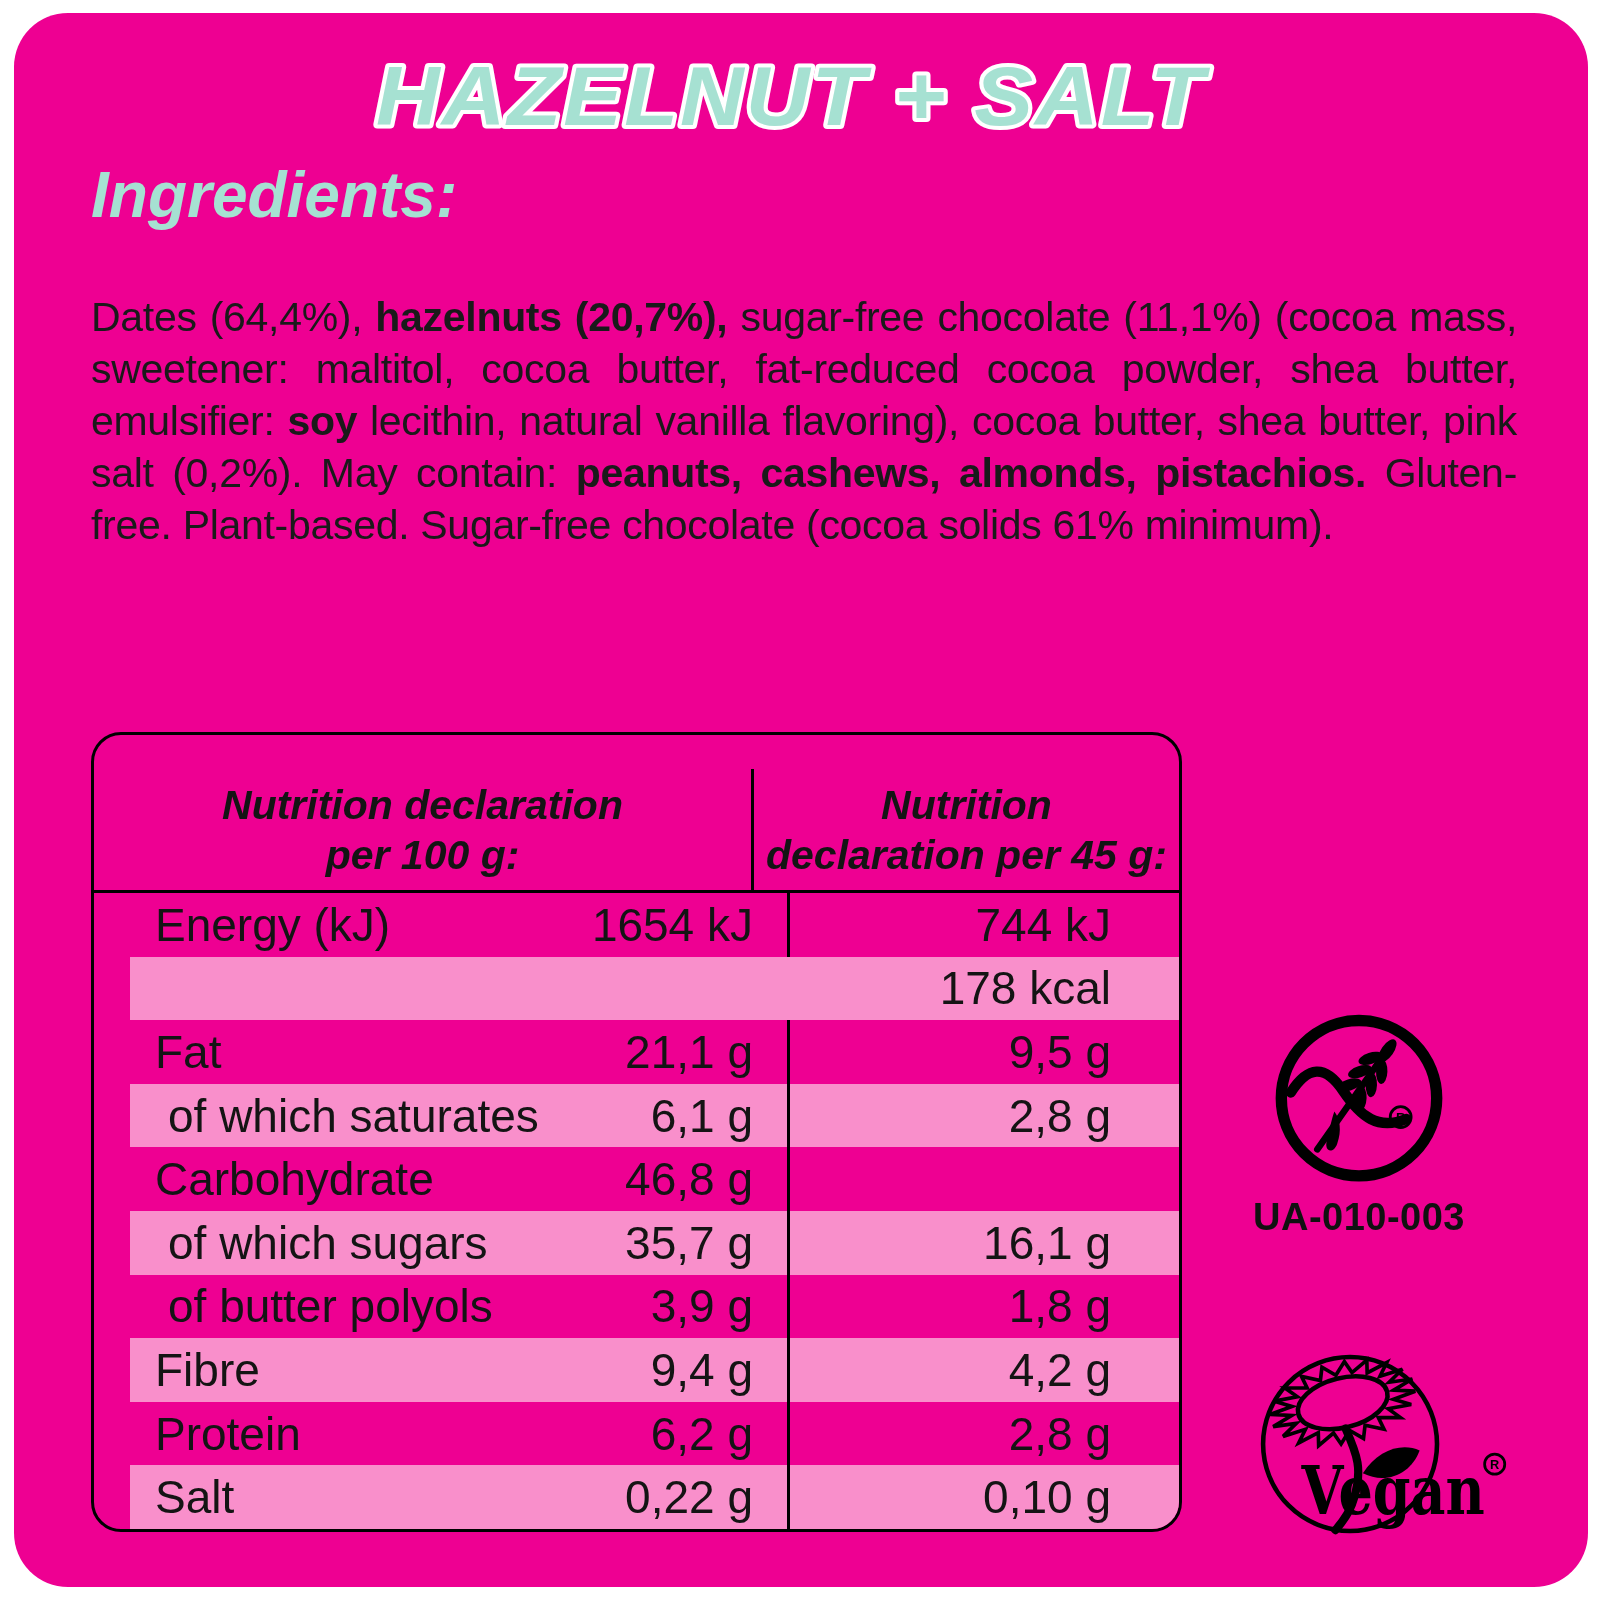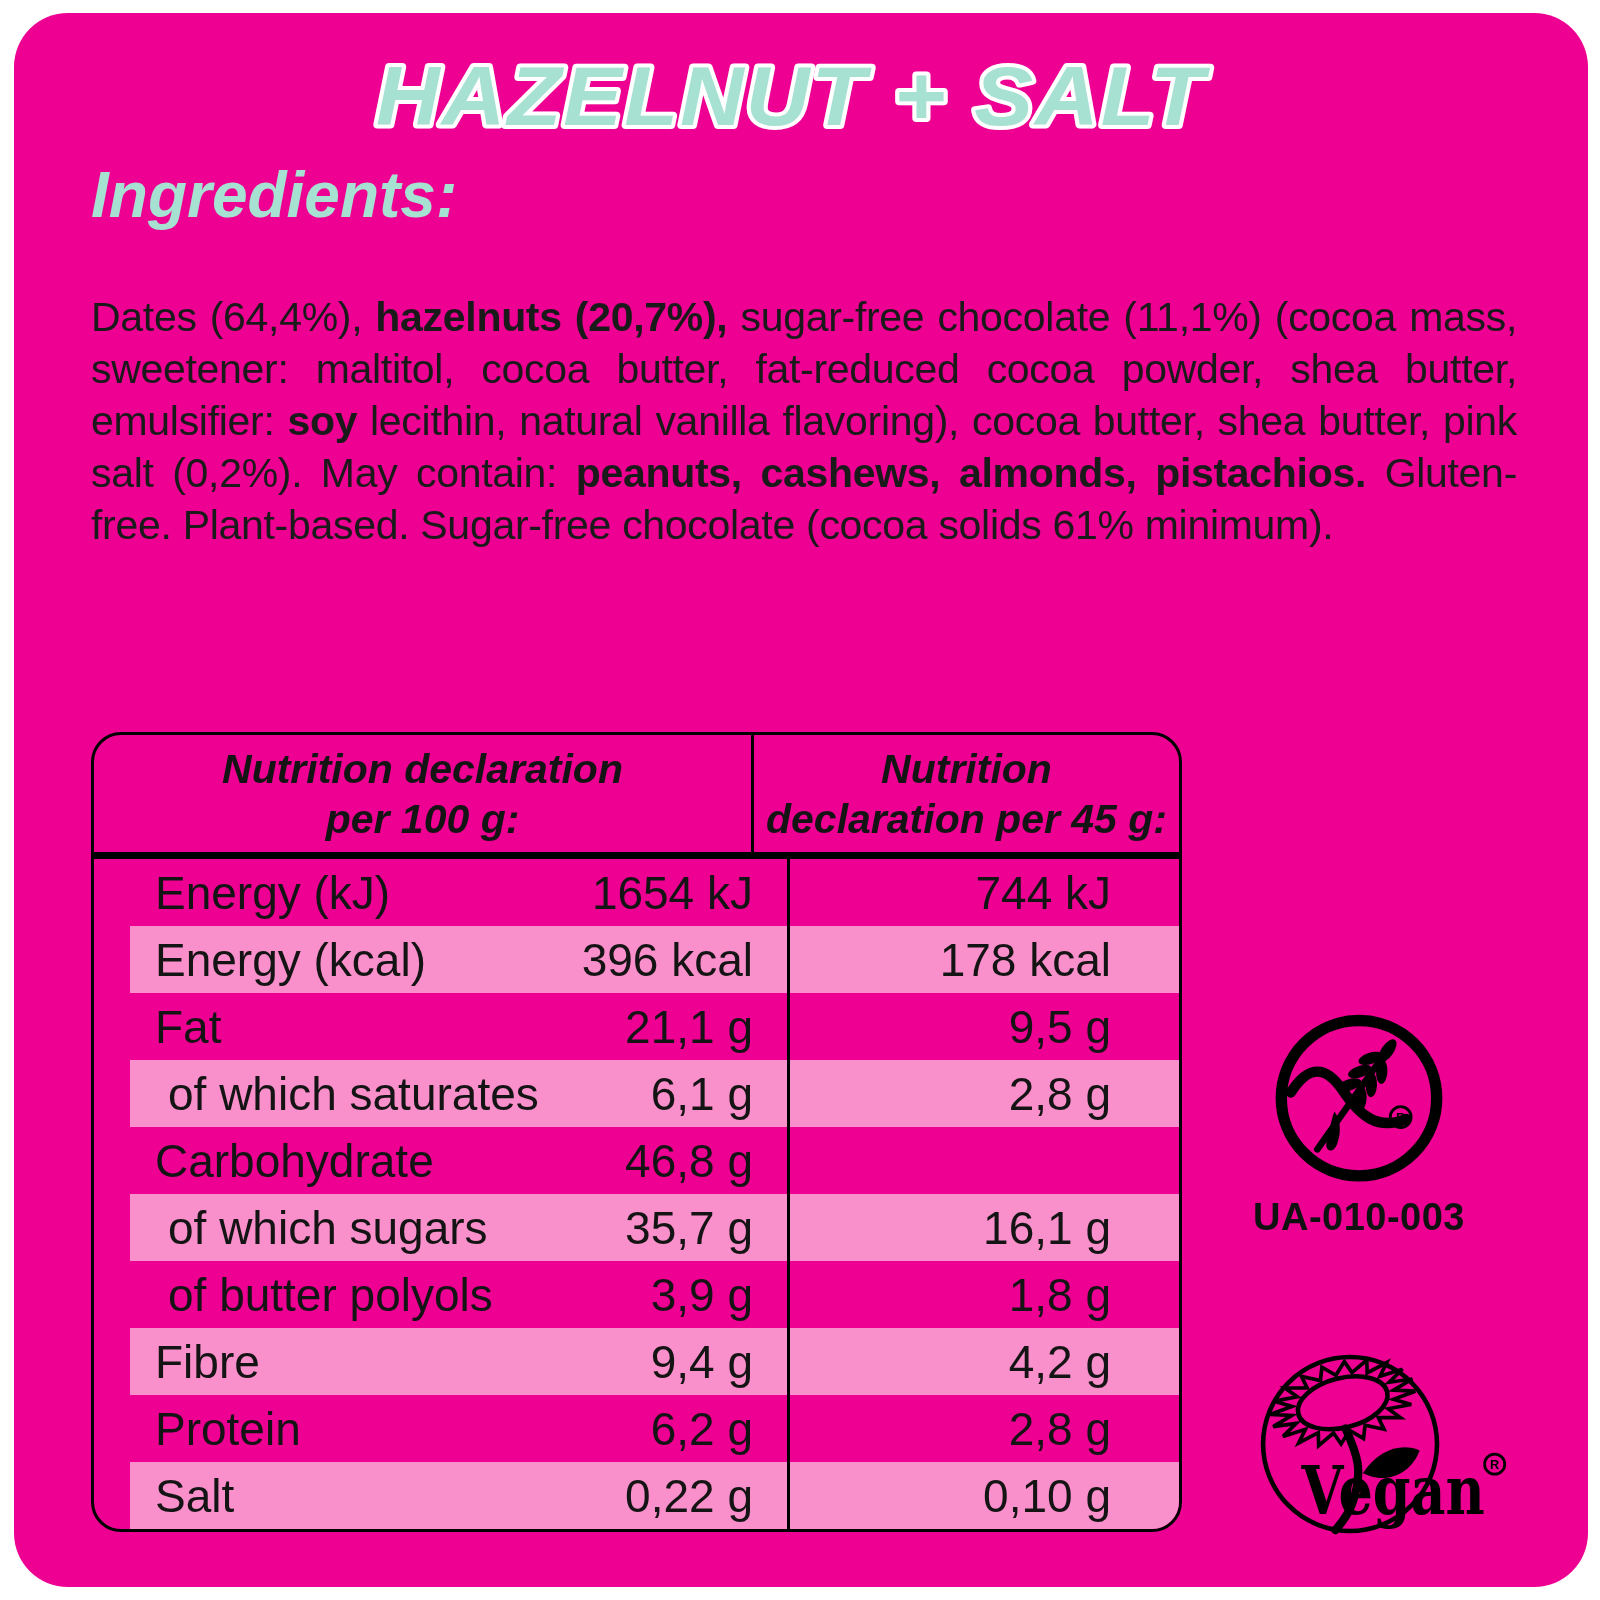--- a/index.html
+++ b/index.html
@@ -43,21 +43,21 @@
     margin-top:47px;
   }
   .ing-body b{font-weight:bold;}
 
   .ntable{
     position:absolute;left:77px;top:719px;width:1091px;height:800px;
     border:3px solid #000;border-radius:30px;overflow:hidden;
     display:flex;flex-direction:column;
     color:var(--ink);
   }
-  .thead{flex:0 0 124px;display:flex;border-bottom:7px solid #000000;}
+  .thead{flex:0 0 124px;display:flex;border-bottom:3px solid #000000;margin-top:34px;}
   .hcell{
     display:flex;flex-direction:column;justify-content:center;align-items:center;
     font-weight:bold;font-style:italic;font-size:41px;line-height:50px;
     color:#141414;text-align:center;
   }
   .hcell.hleft{width:660px;border-right:3px solid #000;}
   .hcell.hright{flex:1;}
 
   .t-row{flex:1;display:flex;background:transparent;margin-left:36px;}
   .t-row.alt{background:var(--light-pink);}
@@ -100,24 +100,20 @@
 
     <div style="display:contents"><div class="t-row">
           <div class="cell cleft">
             <span class="lab">Energy (kJ)</span>
             <span class="val">1654 kJ</span>
           </div>
           <div class="cell cright">
             <span class="val">744 kJ</span>
           </div>
         </div><div class="t-row alt">
-          <div class="cell cleft">
-            <span class="lab">Energy (kcal)</span>
-            <span class="val">396 kcal</span>
-          </div>
           <div class="cell cright">
             <span class="val">178 kcal</span>
           </div>
         </div><div class="t-row">
           <div class="cell cleft">
             <span class="lab">Fat</span>
             <span class="val">21,1 g</span>
           </div>
           <div class="cell cright">
             <span class="val">9,5 g</span>

